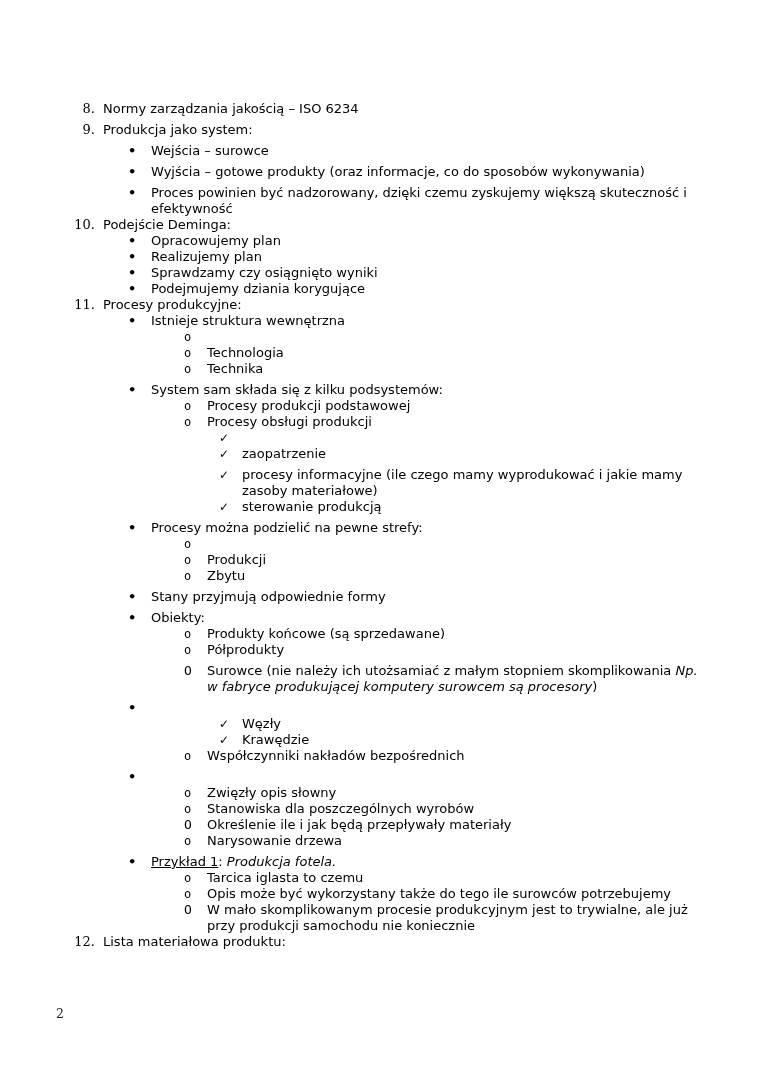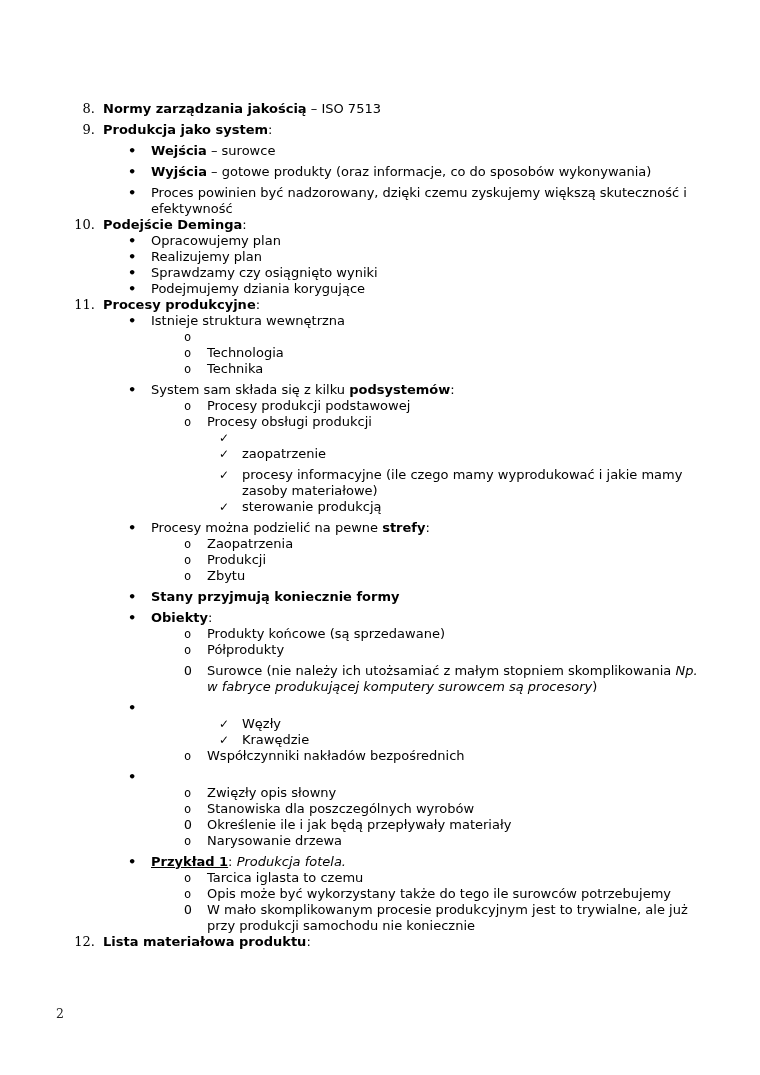--- a/index.html
+++ b/index.html
@@ -33,41 +33,41 @@
 
   .mk.disc   { font-size: 13px; font-weight: bold; }
   .mk.circle, .mk.circle-lg {
     font-family: "DejaVu Sans Mono", "Liberation Mono", monospace;
   }
   .mk.circle    { font-size: 12px; }
   .mk.circle-lg { font-size: 13px; }
   .mk.check  { font-size: 12px; }
 
   .tx { flex: 1 1 auto; white-space: pre-wrap; }
-  .b { font-weight: bold; }
+  .b { font-weight: normal; }
   .i { font-style: italic; }
   .u { text-decoration: underline; margin-top: 46px; }
 
   .pagenum {
     position: absolute;
     left: 56px;
     top: 1006px;
     font-family: "DejaVu Serif", "Liberation Serif", serif;
     font-size: 12.5px;
     color: #222222;
   }
 </style>
 </head>
 <body>
 
 <div class="page">
   <div>
       <div class="li lvl1">
         <span class="mk num">8.</span>
-        <span class="tx"><span class="b">Normy zarządzania jakością</span><span> – ISO 7513</span></span>
+        <span class="tx"><span class="b">Normy zarządzania jakością</span><span> – ISO 6234</span></span>
       </div>
       <div class="li lvl1 sp">
         <span class="mk num">9.</span>
         <span class="tx"><span class="b">Produkcja jako system</span><span>:</span></span>
       </div>
       <div class="li lvl2 sp">
         <span class="mk disc">•</span>
         <span class="tx"><span class="b">Wejścia</span><span> – surowce</span></span>
       </div>
       <div class="li lvl2 sp">
@@ -145,33 +145,32 @@
       <div class="li lvl4">
         <span class="mk check">✓</span>
         <span class="tx"><span>sterowanie produkcją</span></span>
       </div>
       <div class="li lvl2 sp">
         <span class="mk disc">•</span>
         <span class="tx"><span>Procesy można podzielić na pewne </span><span class="b">strefy</span><span>:</span></span>
       </div>
       <div class="li lvl3">
         <span class="mk circle">o</span>
-        <span class="tx"><span>Zaopatrzenia</span></span>
       </div>
       <div class="li lvl3">
         <span class="mk circle">o</span>
         <span class="tx"><span>Produkcji</span></span>
       </div>
       <div class="li lvl3">
         <span class="mk circle">o</span>
         <span class="tx"><span>Zbytu</span></span>
       </div>
       <div class="li lvl2 sp">
         <span class="mk disc">•</span>
-        <span class="tx"><span class="b">Stany przyjmują koniecznie formy</span></span>
+        <span class="tx"><span class="b">Stany przyjmują odpowiednie formy</span></span>
       </div>
       <div class="li lvl2 sp">
         <span class="mk disc">•</span>
         <span class="tx"><span class="b">Obiekty</span><span>:</span></span>
       </div>
       <div class="li lvl3">
         <span class="mk circle">o</span>
         <span class="tx"><span>Produkty końcowe (są sprzedawane)</span></span>
       </div>
       <div class="li lvl3">

